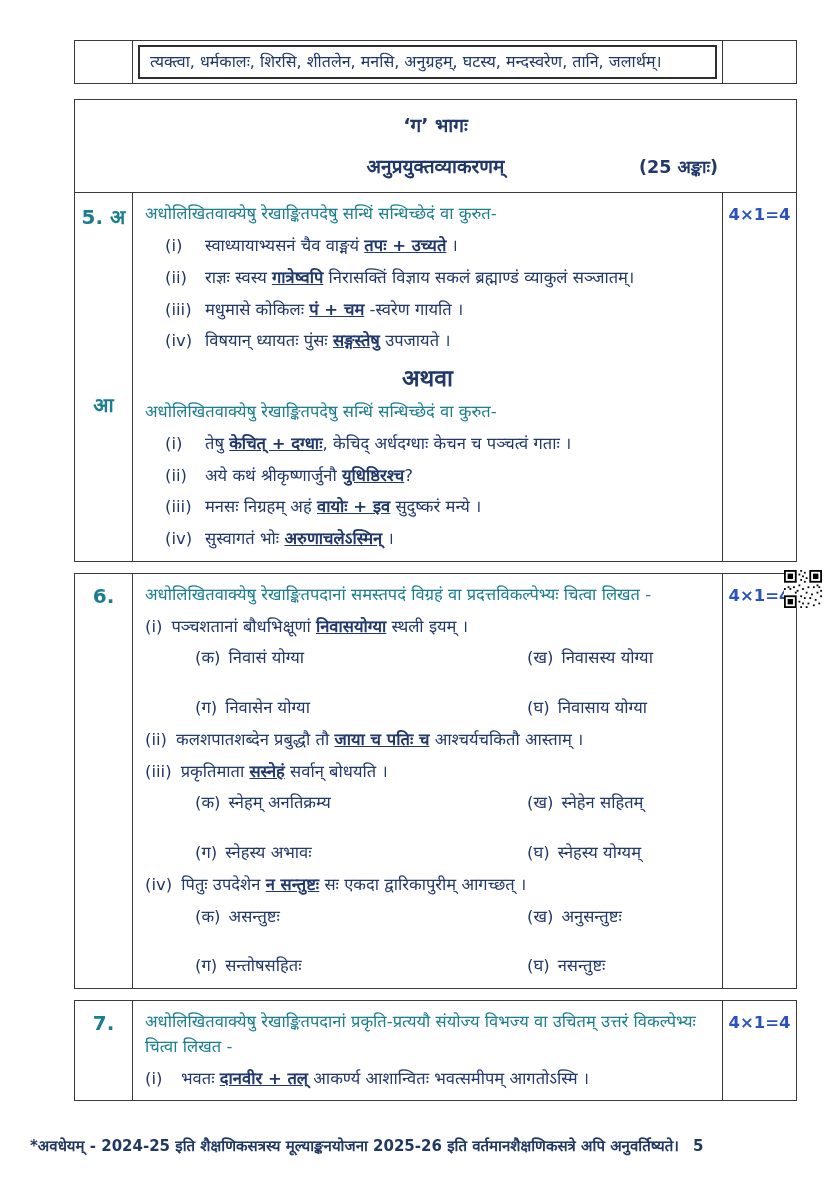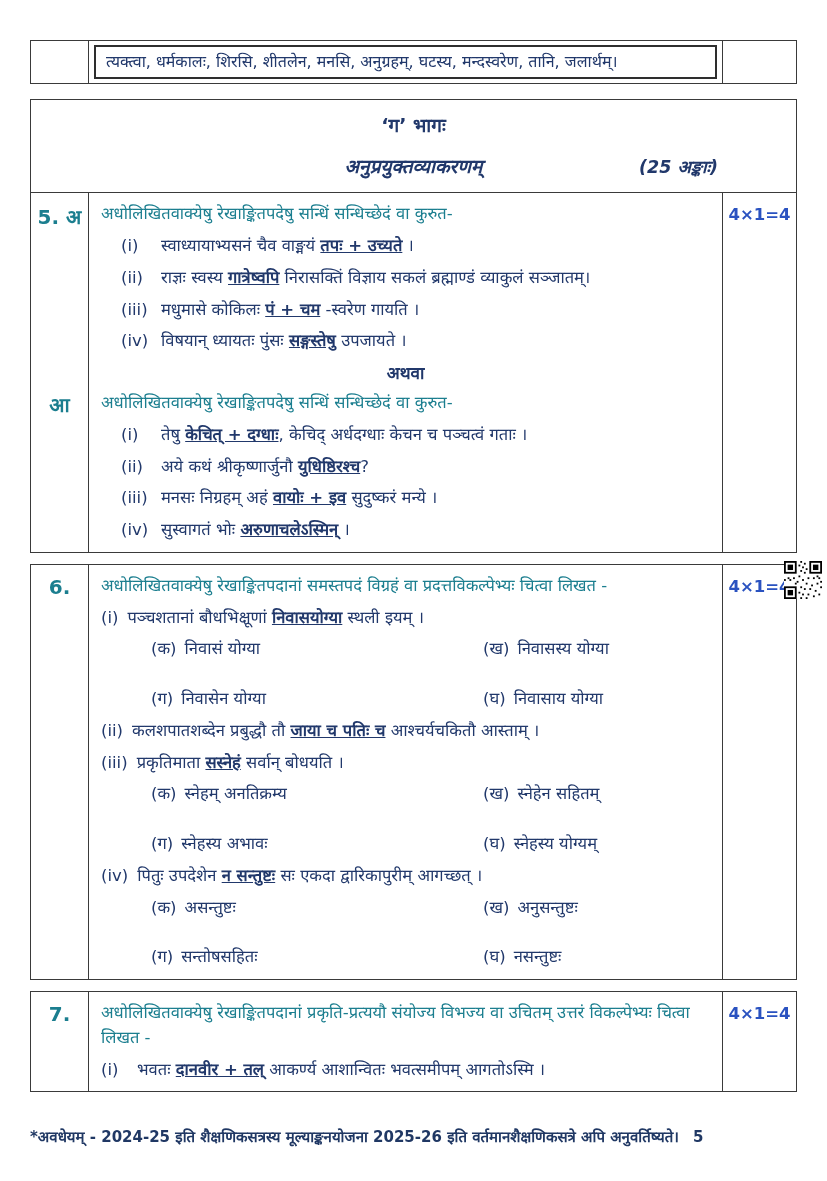--- a/index.html
+++ b/index.html
@@ -4,52 +4,52 @@
 <style>
   * { margin:0; padding:0; box-sizing:border-box; }
   html,body { background:#ffffff; }
   body {
     width:827px; height:1181px;
     font-family:"DejaVu Sans","Liberation Sans",sans-serif;
     color:#21386b;
   }
   .sheet { width:827px; height:1181px; background:#fff; padding:40px 30px 0 30px; position:relative; }
 
-  .block { border:1px solid #3a3a3a; margin-bottom:11px; position:relative; background:#fff; }
+  .block { border:1px solid #3a3a3a; margin-bottom:11px; position:relative; background:#fff;margin-left:44px; }
   .grid3 { display:grid; grid-template-columns:58px 1fr 74px; }
   .cl { border-right:1px solid #3a3a3a; position:relative; padding-top:10px; text-align:center;
         color:#1b7e8f; font-weight:bold; font-size:20px; }
   .cr { border-left:1px solid #3a3a3a; padding-top:12px; text-align:center;
         color:#2a52c0; font-weight:bold; font-size:16.5px; }
   .cm { padding:9px 12px 2px 12px; }
 
   .sub-num { position:absolute; top:198px; left:0; right:0; text-align:center; }
 
   
   .wb-cell { padding:4px 5px; }
   .word-box { border:2px solid #2e2e2e; padding:4px 10px; font-size:16px; color:#21386b; line-height:1.4; }
 
   
   .hdr { border-bottom:1px solid #3a3a3a; padding:12px 0 13px 0; text-align:center;
          color:#21386b; font-weight:bold; }
   .hdr-title { font-size:19px; margin-bottom:15px; }
-  .hdr-sub { font-size:19px; position:relative;font-style:italic; }
+  .hdr-sub { font-size:19px; position:relative; }
   .hdr-marks { position:absolute; right:78px; top:1px; font-size:17.5px; }
 
   
   .stem { color:#1b7e8f; font-weight:normal; font-size:16.5px; line-height:1.5; margin-bottom:7px; }
   .it { color:#21386b; font-size:16.5px; line-height:1.5; margin-bottom:7px; }
   .it-flex { display:flex; }
   .q5ind { padding-left:20px; }
   .lb { width:40px; flex:none; }
   .lb7 { width:36px; flex:none; }
   .lb6 { margin-right:9px; }
   .tx { flex:1; }
   .em { font-weight:bold; text-decoration:underline; }
-  .or { text-align:center; font-weight:bold; color:#21386b; font-size:17px; margin-bottom:7px; }
+  .or { text-align:center; font-weight:bold; color:#21386b; font-size:23px; margin-bottom:7px; }
 
   .opts { display:grid; grid-template-columns:332px 1fr; row-gap:25px; padding-left:50px;
           margin-bottom:7px; color:#21386b; font-size:16.5px; line-height:1.5; }
   .olb { margin-right:8px; }
 
   
   .qr { position:absolute; top:-4px; right:-26px; width:38px; height:38px; background:#fff; }
 
   
   .footer { margin-top:34px; text-align:left; font-weight:bold; color:#203864; font-size:15px; }

